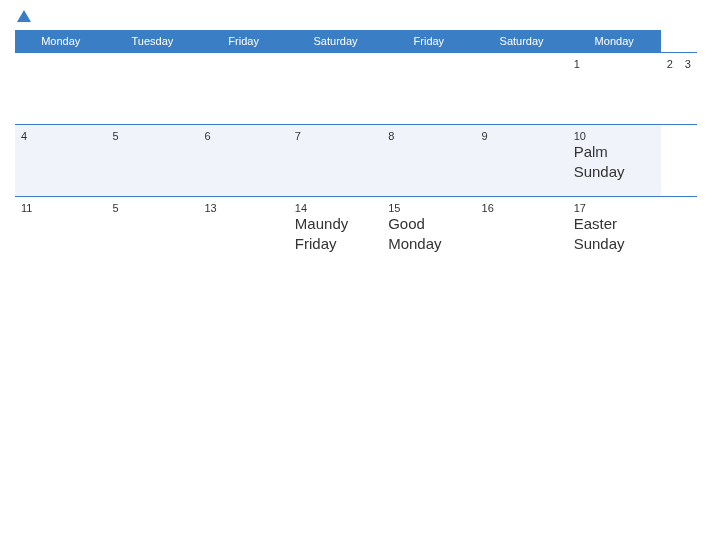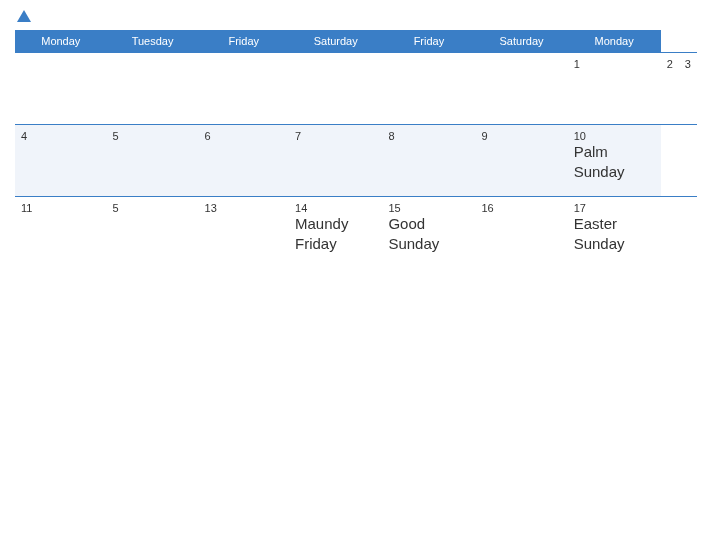--- a/index.html
+++ b/index.html
@@ -166,21 +166,21 @@
           <td>
             <span class="day-number">11</span>
           </td>
           <td>
             <span class="day-number">5</span>
           </td>
           <td>
             <span class="day-number">13</span>
           </td>
           <td><span class="day-number">14</span><span class="event">Maundy Friday</span></td>
-          <td><span class="day-number">15</span><span class="event">Good Sunday</span></td>
+          <td><span class="day-number">15</span><span class="event">Good Monday</span></td>
           <td>
             <span class="day-number">16</span>
           </td>
           <td><span class="day-number">17</span><span class="event">Easter Sunday</span></td>
         </tr>
       </tbody>
   </table>
 </div>
 
 </body></html>

